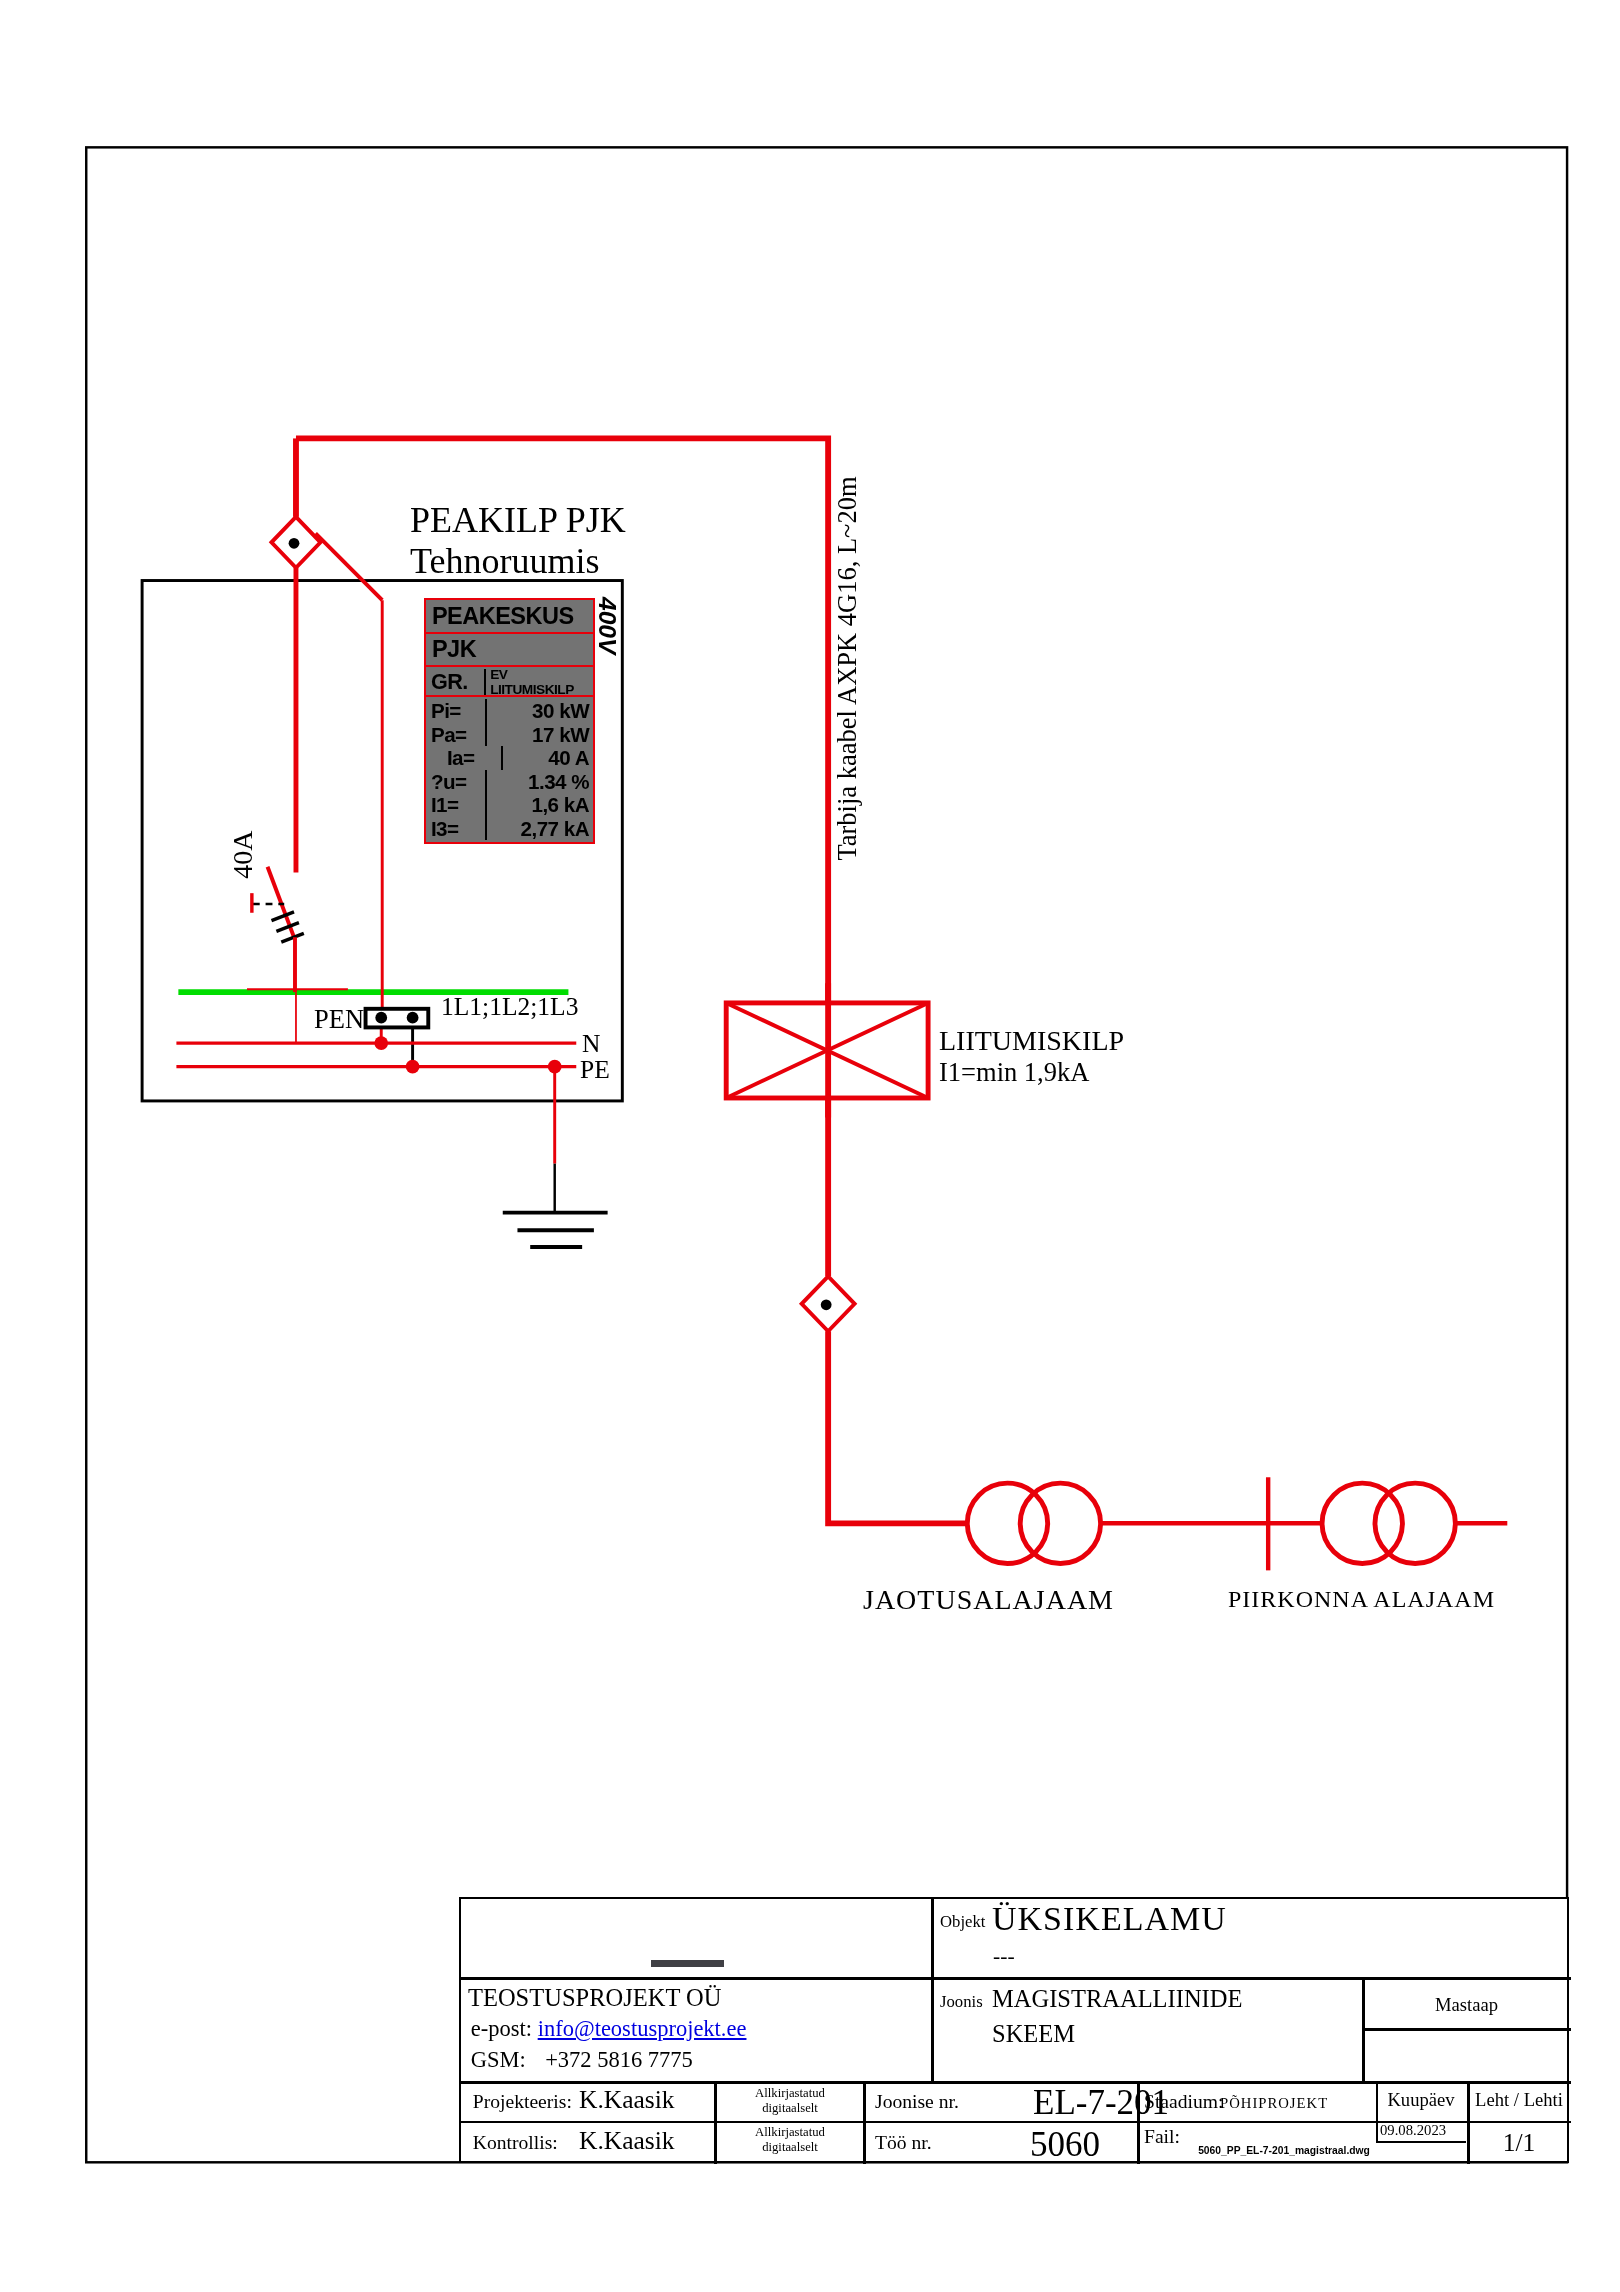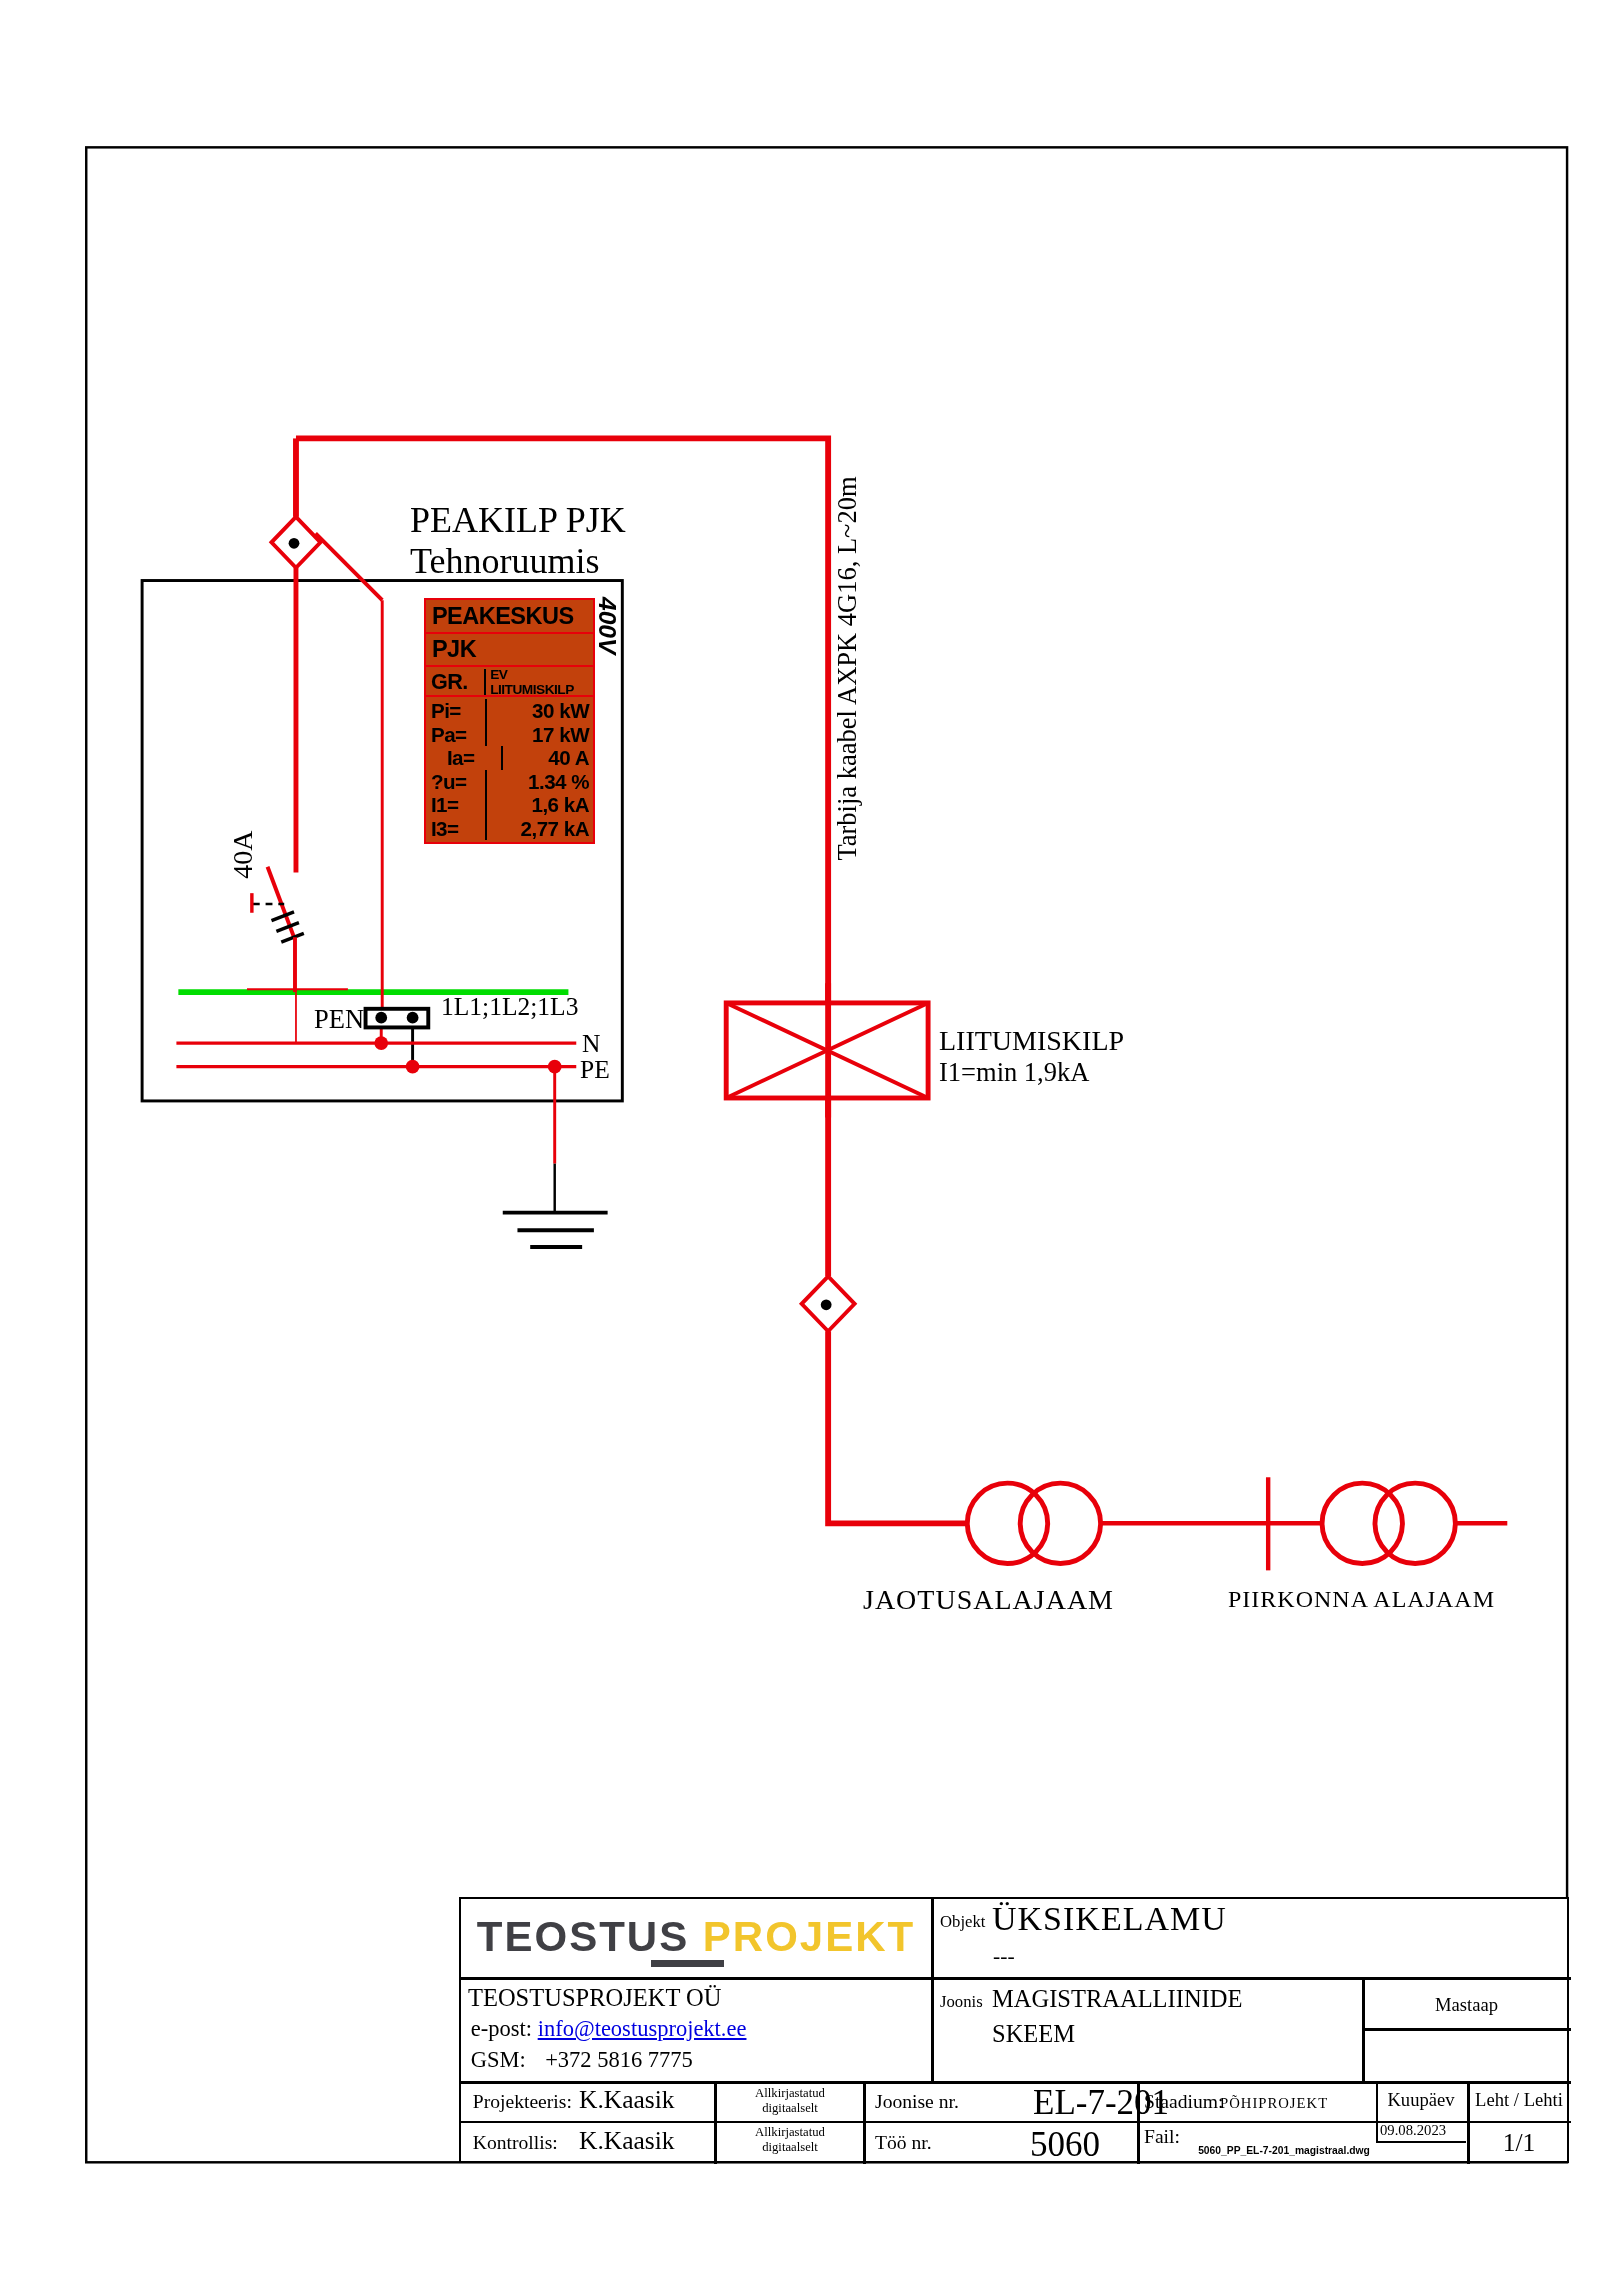--- a/index.html
+++ b/index.html
@@ -7,21 +7,21 @@
   .abs{position:absolute;}
   .ser{font-family:"Liberation Serif", serif;color:#000;}
   .cad{font-family:"Liberation Sans", sans-serif;font-weight:700;color:#000;letter-spacing:-0.5px;}
   .red{color:#e8000a;}
   svg{position:absolute;left:0;top:0;}
   .rot-ccw{transform:rotate(-90deg);}
   .rot-cw{transform:rotate(90deg);}
   .ctr{text-align:center;}
   
   .ptbl{position:absolute;left:424px;top:598px;width:171px;}
-  .pbox{border:2.9px solid #e8000a;background:#c2410c;box-sizing:border-box;}
+  .pbox{border:2.9px solid #e8000a;background:#737373;box-sizing:border-box;}
   .prow{display:flex;align-items:center;}
   .pcell-l{width:61px;border-right:2.5px solid #000;padding-left:4.9px;box-sizing:border-box;}
   .pcell-r{flex:1;text-align:right;padding-right:3.9px;}
   
   #tblock{position:absolute;left:459px;top:1897px;width:1110px;height:266px;border:2.9px solid #000;box-sizing:border-box;background:#fff;}
   .tline{position:absolute;background:#000;}
   .lbl{font-family:"Liberation Serif", serif;color:#000;}
   a.mail{color:#0000e0;text-decoration:underline;}
   .logo{font-family:"Liberation Sans", sans-serif;font-weight:700;font-size:42px;letter-spacing:2px;}
   .logo .p1{color:#404045;}
@@ -164,23 +164,20 @@
     <div class="tline" style="left:0;top:222px;width:1110px;height:2px;"></div>
     <div class="tline" style="left:253px;top:182px;width:2.9px;height:83px;"></div>
     <div class="tline" style="left:402px;top:182px;width:2.9px;height:83px;"></div>
     <div class="tline" style="left:676px;top:182px;width:2.9px;height:83px;"></div>
     <div class="tline" style="left:915px;top:182px;width:2px;height:60px;"></div>
     <div class="tline" style="left:1006px;top:182px;width:2.9px;height:83px;"></div>
     <div class="tline" style="left:901px;top:78px;width:2.9px;height:104px;"></div>
     <div class="tline" style="left:901px;top:129px;width:209px;height:2.9px;"></div>
     <div class="tline" style="left:915px;top:242px;width:90px;height:2px;"></div>
 
-    <div class="abs logo" style="left:0;top:13.7px;width:470px;text-align:center;">
-      <span class="p1">TEOSTUS</span><span class="p2">&nbsp;</span><span class="p2">PROJEKT</span>
-    </div>
     <div class="abs" style="left:190px;top:61px;width:73px;height:6.9px;background:#404045;"></div>
 
     <div class="abs lbl" style="left:7px;top:85px;font-size:24.5px;text-align:center;">TEOSTUSPROJEKT OÜ</div>
     <div class="abs lbl" style="left:9.8px;top:117px;font-size:22.5px;">
       <span>e-post:</span>
       <a class="mail" href="#">info@teostusprojekt.ee</a>
     </div>
     <div class="abs lbl" style="left:9.8px;top:148px;font-size:22.5px;">
       <span>GSM:</span>
       <span style="margin-left:13.7px;">+372 5816 7775</span>

